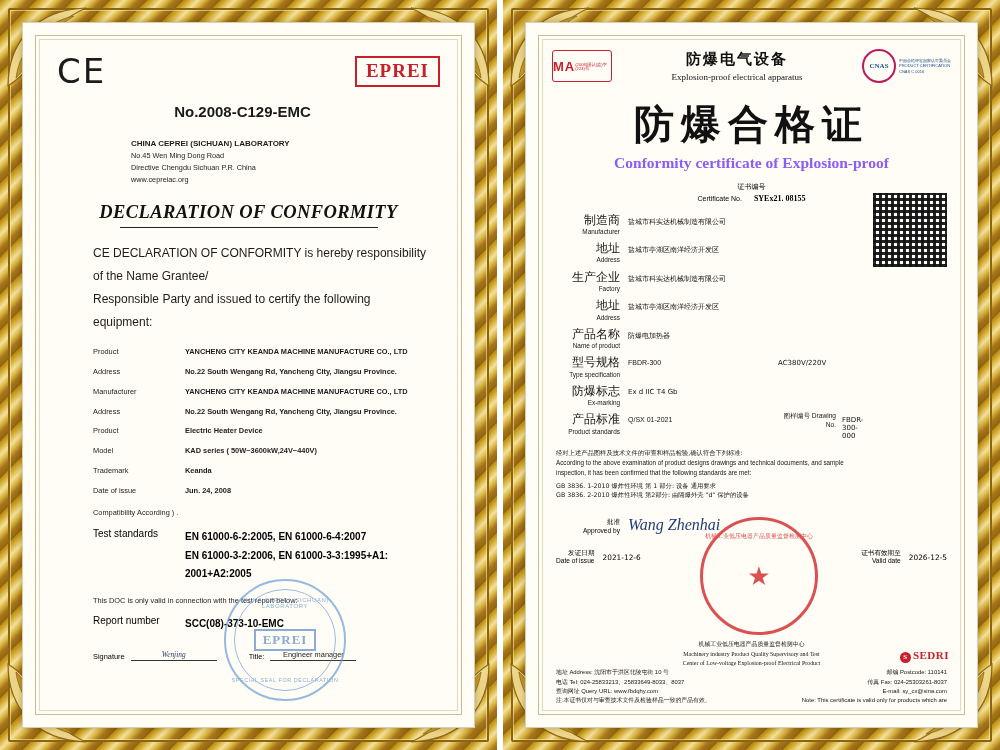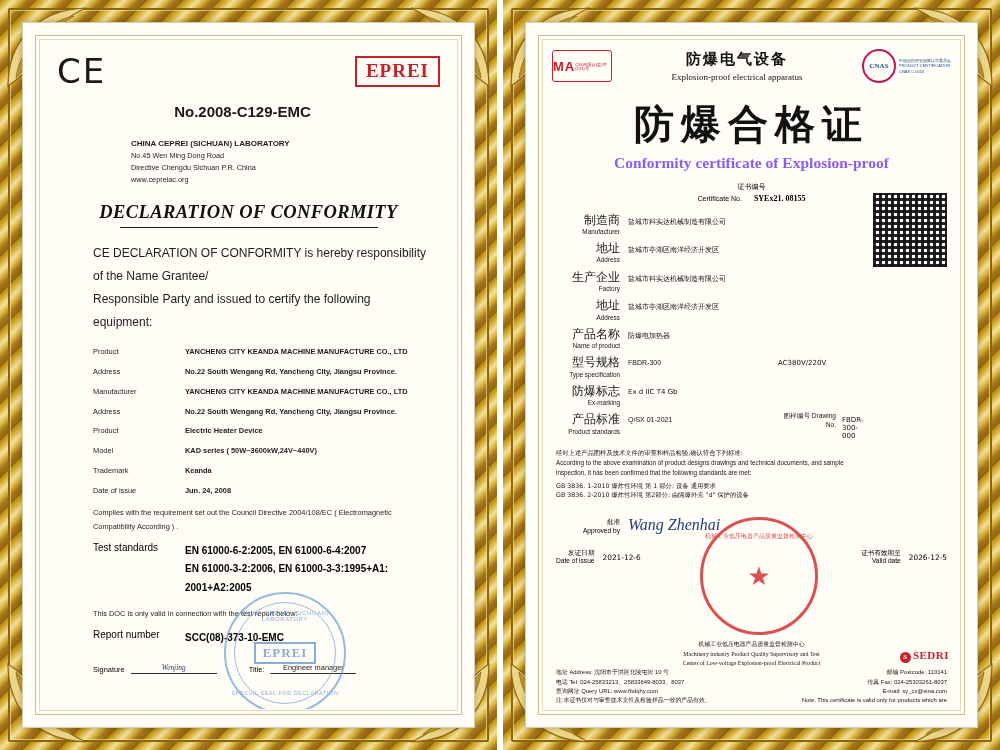--- a/index.html
+++ b/index.html
@@ -551,21 +551,20 @@
             <div class="k">Trademark</div>
             <div class="v">Keanda</div>
           </div>
           <div class="row">
             <div class="k">Date of issue</div>
             <div class="v normal">Jun. 24, 2008</div>
           </div>
         </div>
 
         <div class="para">
-          <div>Complies with the requirement set out the Council Directive 2004/108/EC ( Electromagnetic</div>
           <div>Compatibility According ) .</div>
         </div>
 
         <div class="std-row">
           <div class="k">Test standards</div>
           <div class="v">
             <div>EN 61000-6-2:2005, EN 61000-6-4:2007</div>
             <div>EN 61000-3-2:2006, EN 61000-3-3:1995+A1: 2001+A2:2005</div>
           </div>
         </div>

